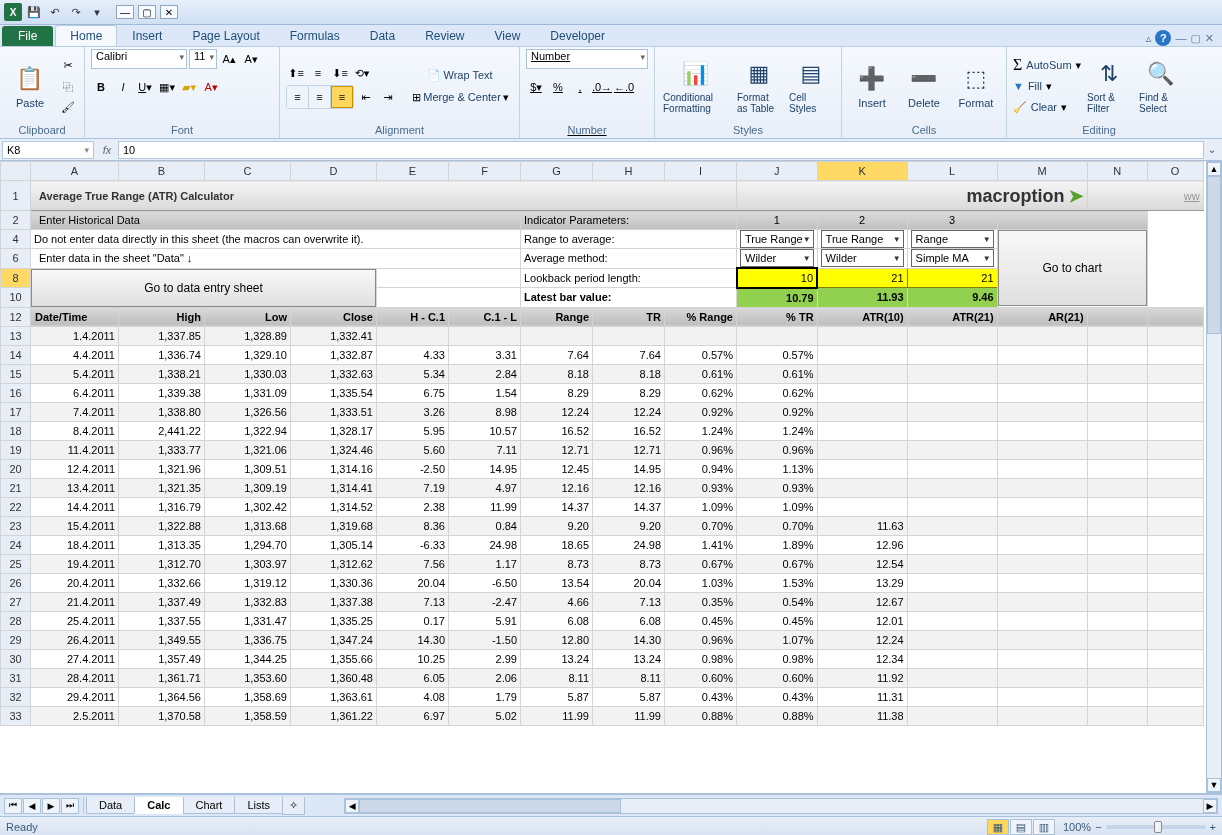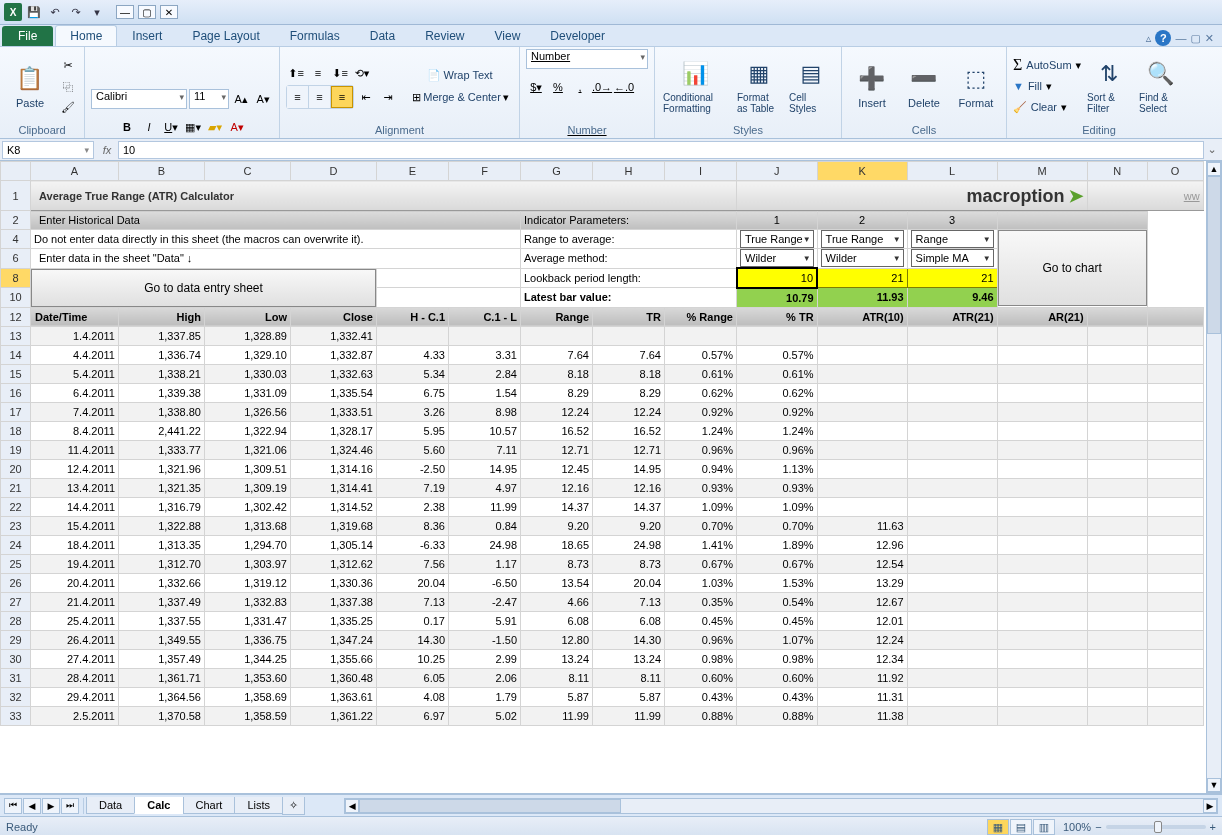--- a/index.html
+++ b/index.html
@@ -159,24 +159,24 @@
       <div class="stack">
         <div class="sml">✂</div>
         <div class="sml">⿻</div>
         <div class="sml">🖌</div>
       </div>
     </div>
     <div class="rgroup-lbl">Clipboard</div>
   </div>
 
   <div class="rgroup" style="width:195px;">
-    <div class="rgroup-body col" style="align-items:center;margin-top:40px;">
+    <div class="rgroup-body col" style="align-items:flex-start;">
       <div class="row">
         <div class="combo" style="width:96px">Calibri</div>
-        <div class="combo" style="width:40px">11</div>
+        <div class="combo" style="width:28px">11</div>
         <div class="sml">A▴</div>
         <div class="sml">A▾</div>
       </div>
       <div class="row" style="margin-top:6px;">
         <div class="sml">
             <b>B</b>
           </div>
         <div class="sml">
             <i>I</i>
           </div>

